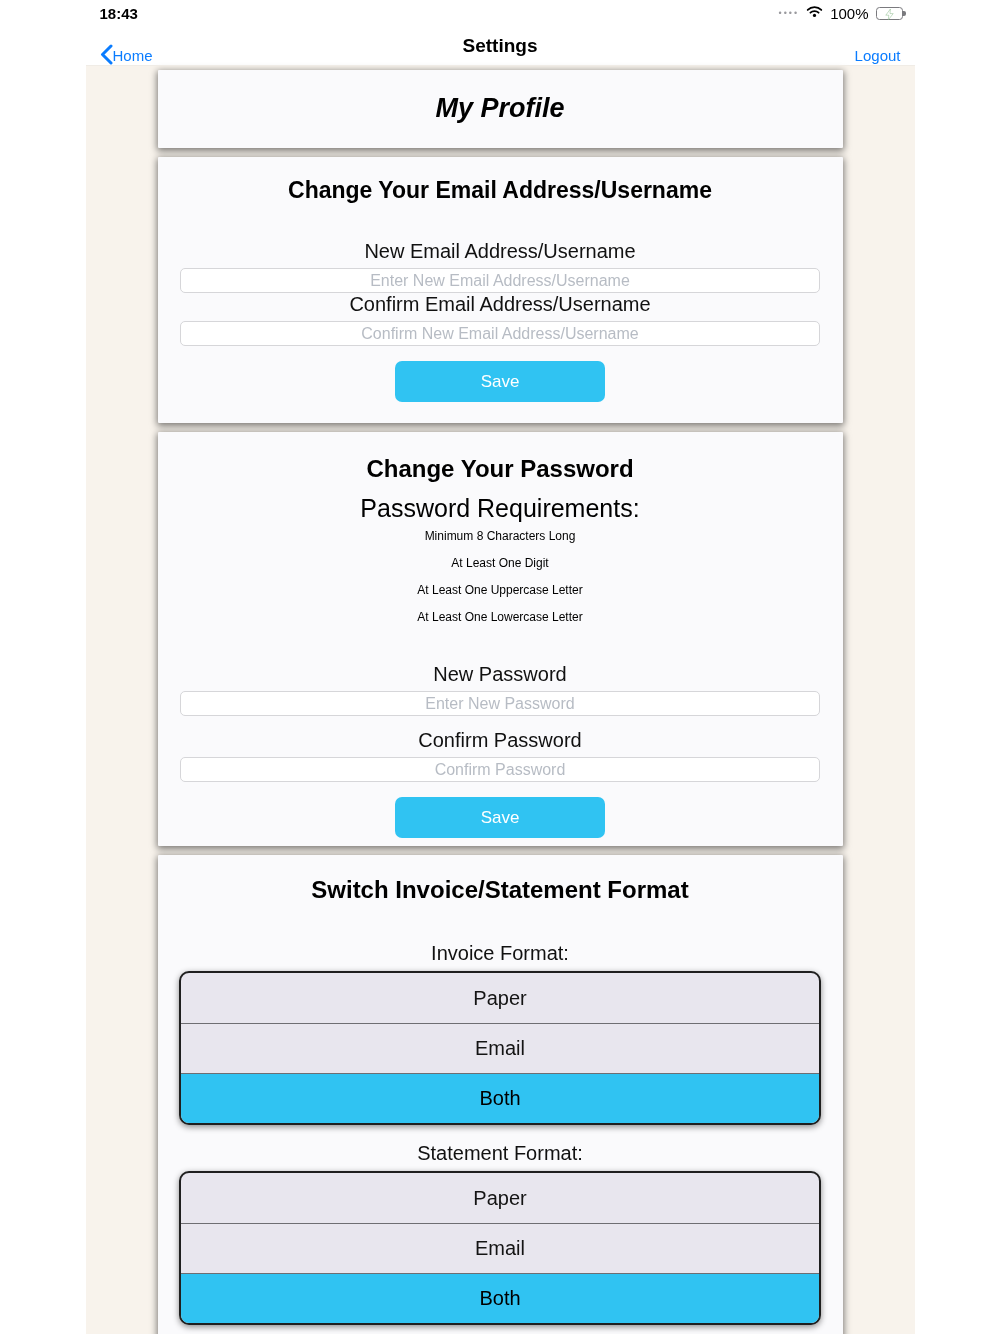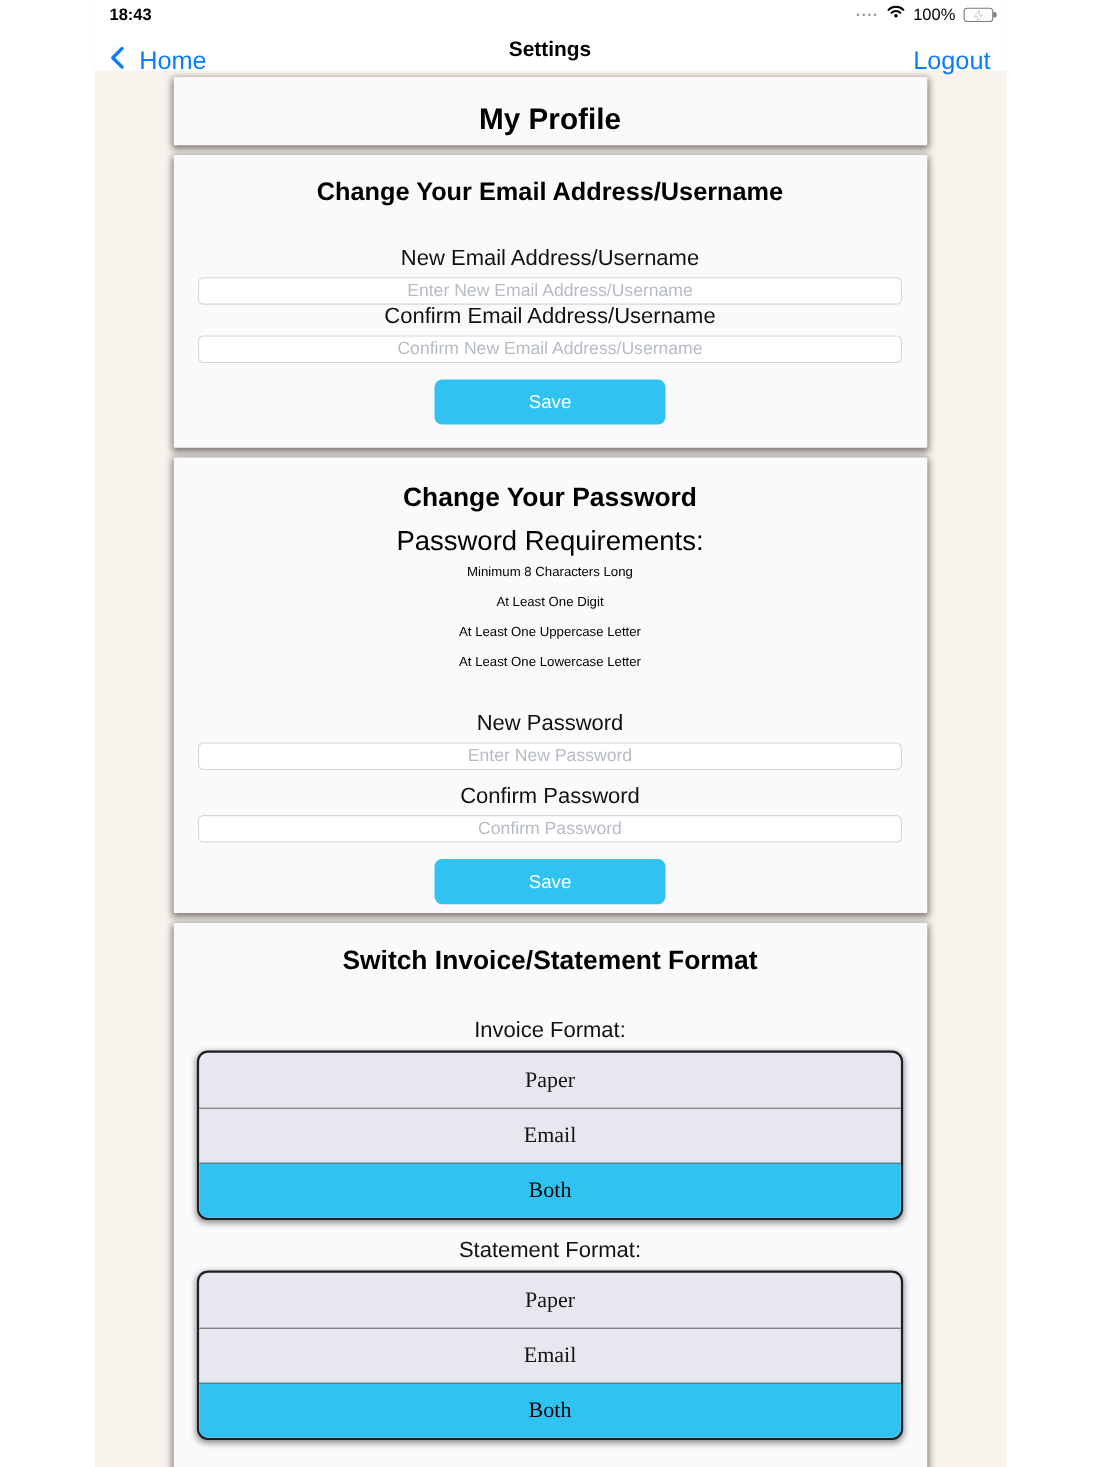--- a/index.html
+++ b/index.html
@@ -14,45 +14,45 @@
   .status-right { display: flex; align-items: center; gap: 7px; }
   .cell-dots { font-size: 9px; color: #9a9a9e; letter-spacing: 2px; line-height: 1; }
   .batt-pct { font-size: 15px; }
   .battery { position: relative; width: 27px; height: 13px; border: 1px solid #7a7a7e; border-radius: 3.5px; padding: 1px; }
   .battery .fill { width: 100%; height: 100%; background: #43cc4e; border-radius: 1.5px; position: relative; }
   .battery .tip { position: absolute; right: -4px; top: 3.5px; width: 2.5px; height: 5px; background: #7a7a7e; border-radius: 0 2px 2px 0; }
   .battery svg { position: absolute; left: 8px; top: 1px; }
 
   .nav-bar { position: relative; height: 40px; display: flex; align-items: center; justify-content: space-between; padding: 0 14px; border-bottom: 1px solid #f0ece6; }
   .nav-title { position: absolute; left: 0; right: 0; text-align: center; font-size: 19px; font-weight: 700; pointer-events: none; }
-  .nav-link { display: flex; align-items: center; gap: 14px; color: #0a7cff; font-size: 23px; cursor: pointer; z-index: 2; margin-top: 20px; }
+  .nav-link { display: flex; align-items: center; gap: 0; color: #0a7cff; font-size: 15px; cursor: pointer; z-index: 2; margin-top: 20px; }
 
   
   .content { width: 685px; margin: 0 auto; padding-top: 4px; }
   .card { background: #fafafc; box-shadow: 0 2px 7px 1px rgba(0,0,0,0.5); border-radius: 1px; margin-bottom: 9px; text-align: center; }
 
   .card-title-lg { font-size: 27px; font-weight: 700; }
   .card-title { font-size: 23px; font-weight: 700; }
 
-  .profile-card { padding: 23px 0 8px; }
+  .profile-card { padding: 23px 0 24px; font-style: italic; }
   .email-card { padding: 20px 0 21px; }
   .password-card { padding: 23px 0 8px; }
   .format-card { padding: 21px 0 40px; }
 
   .field-label { font-size: 20px; color: #111; }
   .text-input { display: block; width: 640px; margin: 5px auto 0; height: 25px; border: 1px solid #d6d6d9; border-radius: 5px; background: #fff; font-family: "Liberation Sans", sans-serif; font-size: 16px; text-align: center; color: #222; outline: none; }
   .text-input::placeholder { color: #b7bcc4; }
 
   .btn-save { display: block; width: 210px; height: 41px; margin: 15px auto 0; background: #30c3f2; color: #ffffff; border: none; border-radius: 7px; font-family: "Liberation Sans", sans-serif; font-size: 17px; cursor: pointer; }
 
   .req-title { font-size: 25px; margin-top: 11px; }
   .req-item { font-size: 12px; line-height: 27px; }
 
   .seg { width: 642px; margin: 6px auto 0; border: 2px solid #1f1f1f; border-radius: 10px; background: #e8e6ee; overflow: hidden; box-shadow: 0 2px 6px rgba(0,0,0,0.45); }
-  .seg-row { height: 50px; display: flex; align-items: center; justify-content: center; font-size: 20px; color: #141414; cursor: pointer; font-family: Liberation Serif, serif; }
+  .seg-row { height: 50px; display: flex; align-items: center; justify-content: center; font-size: 20px; color: #141414; cursor: pointer; }
   .seg-row + .seg-row { border-top: 1px solid #6e6e72; }
   .seg-row.selected { background: #30c3f2; color: #000; }
 </style>
 </head>
 <body>
 
 <div class="page">
 
   <div class="topbars">
     <div class="status-bar">

